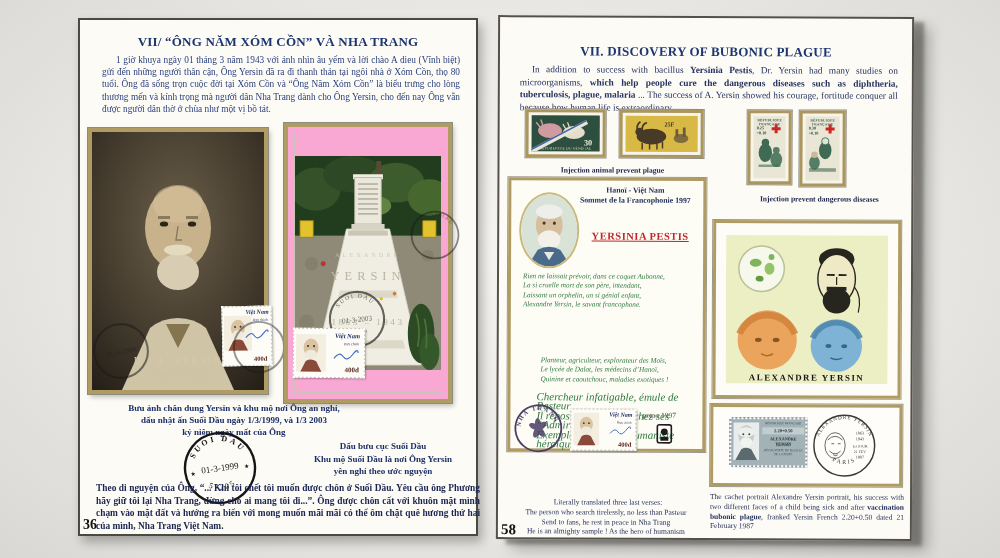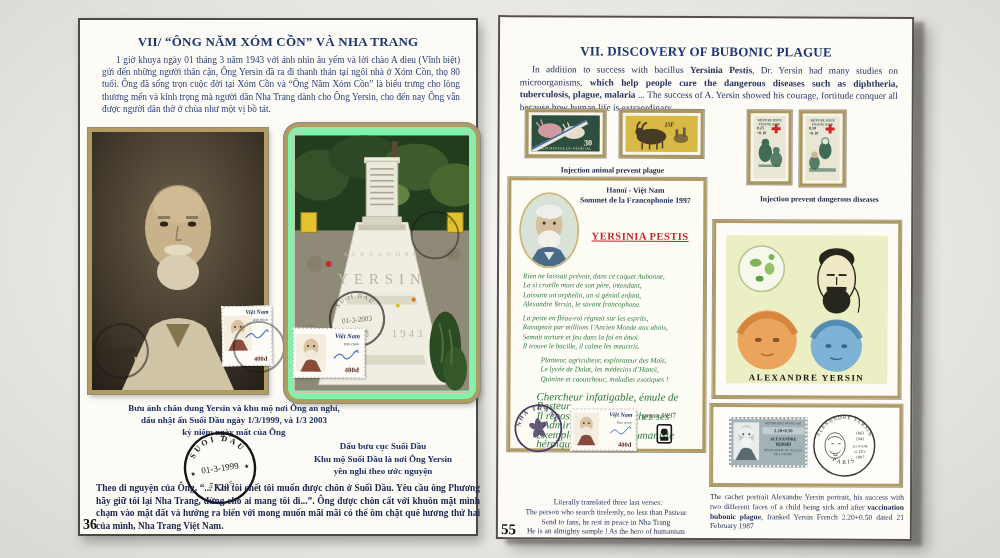--- a/index.html
+++ b/index.html
@@ -93,21 +93,21 @@
       <span class="vn-issue" style="top:11px;right:3px;font-size:3.5px;">Bưu chính</span>
       <svg viewBox="0 0 30 14" style="position:absolute;right:1px;top:22px;width:26px;height:12px;">
         <path d="M2,10 Q8,2 12,8 T22,6 T28,4" fill="none" stroke="#3a6bc8" stroke-width="1.2"></path>
       </svg>
       <span class="vn-value" style="bottom:3px;right:4px;font-size:6.5px;">400đ</span>
     </div>
     <svg class="pm" style="left:150px;top:298px;width:58px;height:58px;opacity:.45;" viewBox="0 0 60 60">
       <circle cx="30" cy="30" r="26" fill="none" stroke="#1a1a1a" stroke-width="2"></circle>
     </svg>
 
-    <figure class="photo-frame" style="left:204px;top:103px;width:196px;height:280px;margin:0;background:#86efac;padding:6px;border-radius:15px;">
+    <figure class="photo-frame" style="left:204px;top:103px;width:168px;height:280px;margin:0;background:#f9a8d4;padding:6px;">
       <div style="width:100%;height:100%;border:1px solid #c9c5b3;box-sizing:border-box;overflow:hidden;">
         <svg viewBox="0 0 176 258" style="width:100%;height:100%;display:block;">
           <rect width="176" height="100" fill="#223c1e"></rect>
           <ellipse cx="25" cy="40" rx="30" ry="26" fill="#35512a"></ellipse>
           <ellipse cx="70" cy="22" rx="36" ry="22" fill="#2c4824"></ellipse>
           <ellipse cx="122" cy="32" rx="34" ry="24" fill="#3c5c2e"></ellipse>
           <ellipse cx="162" cy="50" rx="26" ry="22" fill="#46682f"></ellipse>
           <ellipse cx="96" cy="60" rx="20" ry="12" fill="#5f8340"></ellipse>
           <rect x="98" y="6" width="6" height="46" fill="#5a4a33"></rect>
           <rect x="0" y="96" width="176" height="162" fill="#8f8a77"></rect>
@@ -302,24 +302,20 @@
           <path d="M6,70 L16,54 Q27,48 38,54 L48,70 Z" fill="#4a6a8a"></path>
           <path d="M22,56 L27,64 L32,56 Z" fill="#e8e8e2"></path>
         </svg>
       </div>
       <div class="abs" style="left:66px;top:50px;width:126px;text-align:center;font-size:10.5px;font-weight:bold;
            color:#c22626;text-decoration:underline;letter-spacing:.5px;">YERSINIA PESTIS</div>
       <div class="poem" style="left:12px;top:92px;font-size:7.2px;line-height:9.4px;">Rien ne laissait prévoir, dans ce coquet Aubonne,
 La si cruelle mort de son père, intendant,
 Laissant un orphelin, un si génial enfant,
 Alexandre Yersin, le savant francophone.</div>
-      <div class="poem" style="left:12px;top:134px;font-size:7.2px;line-height:9.4px;">La peste en fléau-roi régnait sur les esprits,
-Ravageait par millions l’Ancien Monde aux abois,
-Semait torture et feu dans la foi en émoi.
-Il trouve le bacille, il calme les meurtris.</div>
       <div class="poem" style="left:30px;top:176px;font-size:7.2px;line-height:9.4px;">Planteur, agriculteur, explorateur des Moïs,
 Le lycée de Dalat, les médecins d’Hanoï,
 Quinine et caoutchouc, maladies exotiques !</div>
       <div class="poem" style="left:26px;top:212px;font-size:11px;line-height:9.4px;">Chercheur infatigable, émule de Pasteur,
 Il repose à Nhatrang, chez ses “Admirateurs”,
 Exemple universel ! Humaniste héroïque !</div>
 
       <svg class="pm" style="left:2px;top:222px;width:52px;height:52px;transform:rotate(-6deg);" viewBox="0 0 52 52">
         <circle cx="26" cy="26" r="23" fill="none" stroke="#4b3d63" stroke-width="1.8"></circle>
         <defs>
@@ -446,16 +442,16 @@
           <text x="55" y="52">1987</text>
         </g>
       </svg>
     </div>
 
     <p class="abs" style="left:212px;top:474px;width:194px;margin:0;font-size:7.5px;line-height:9.8px;
        color:#232f5a;text-align:justify;">
       <span>The cachet portrait Alexandre Yersin portrait, his success with two different faces of a child being sick and after </span><span style="font-weight:bold;">vaccination bubonic plague</span><span>, franked Yersin French 2.20+0.50 dated 21 February 1987</span>
     </p>
 
-    <div class="pageno" style="left:3px;bottom:-1px;font-size:15px;">55</div>
+    <div class="pageno" style="left:3px;bottom:-1px;font-size:15px;">58</div>
   </section>
 
 </div>
 
 </body></html>

